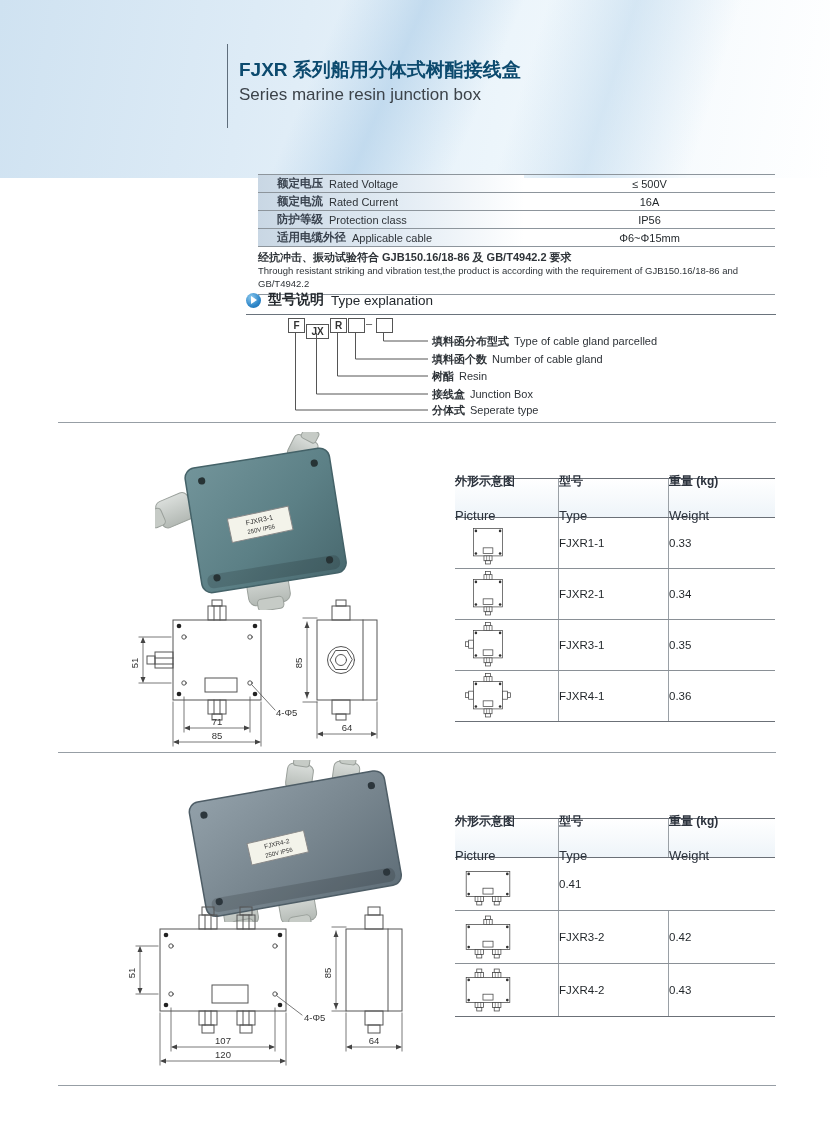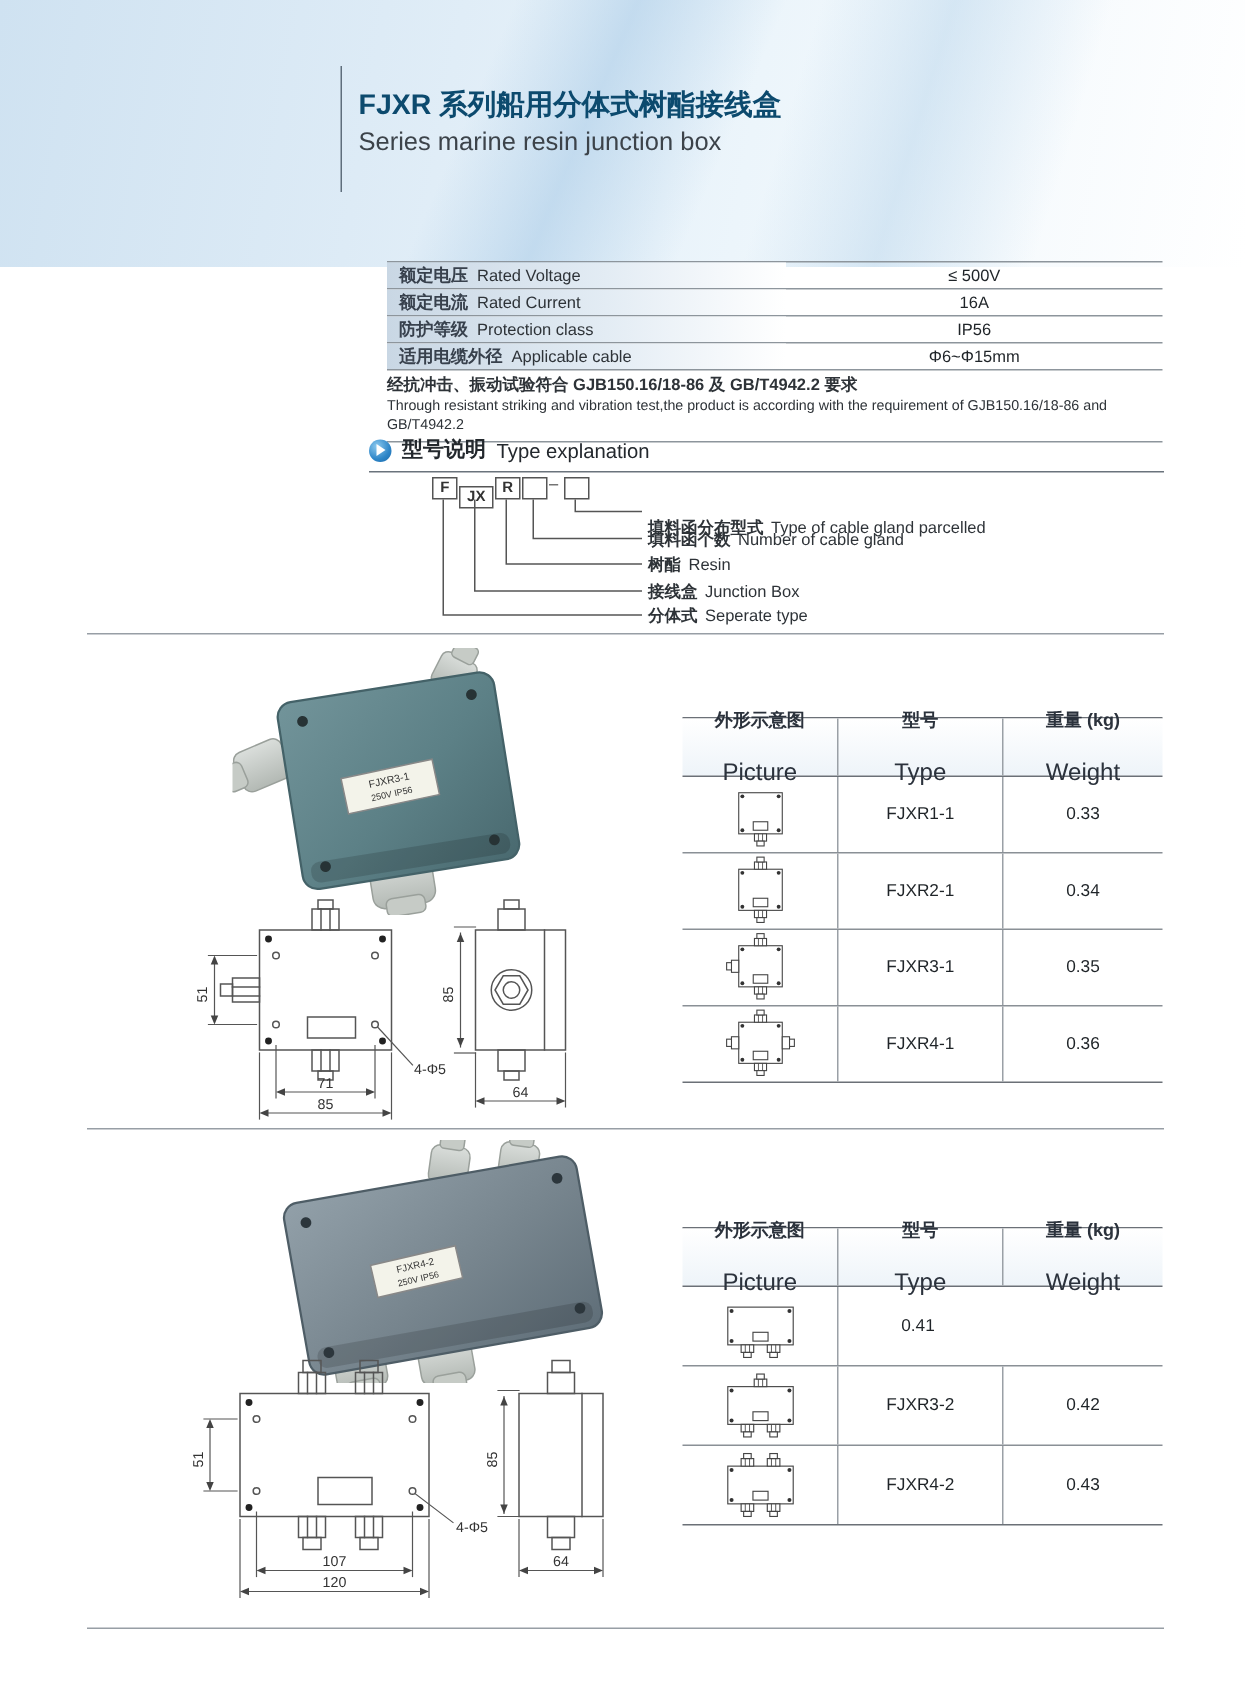--- a/index.html
+++ b/index.html
@@ -18,21 +18,21 @@
   .logo-en{font-size:13px;font-weight:bold;letter-spacing:.5px;margin-top:2px;}
   .logo-en .b{color:#1b6ab5;} .logo-en .r{color:#d93a2b;} .logo-en .d{color:#3a4048;}
   .header-divider{position:absolute;left:227px;top:44px;width:1px;height:84px;background:#5f6e7c;}
   .title-cn{position:absolute;left:239px;top:57px;font-size:19px;font-weight:bold;color:#0c4a6e;}
   .title-en{position:absolute;left:239px;top:85px;font-size:17px;color:#3c434a;}
 
   
   .spec-table{position:absolute;left:258px;top:174px;width:517px;}
   .spec-rows{border-bottom:1px solid #8d959c;}
   .spec-row{display:flex;height:17px;border-top:1px solid #8d959c;align-items:center;}
-  .spec-label{width:266px;height:100%;display:flex;align-items:center;padding-left:8px;
+  .spec-label{width:266px;height:100%;display:flex;align-items:center;padding-left:19px;
     box-sizing:border-box;gap:6px;
     background:linear-gradient(90deg,#c9d7e4 0%,#e3ecf4 55%,#ffffff 100%);}
   .spec-label .cn{font-weight:bold;color:#38414d;font-size:11.5px;white-space:nowrap;}
   .spec-label .en{color:#2e3338;font-size:11px;white-space:nowrap;}
   .spec-value{flex:1;text-align:center;font-size:11px;color:#1f2428;}
   .spec-notes{padding:3px 0 4px 0;border-bottom:1px solid #8d959c;}
   .note-cn{font-size:11px;font-weight:bold;color:#2e3338;line-height:14px;}
   .note-en{font-size:9.5px;color:#2e3338;line-height:13px;}
 
   
@@ -52,24 +52,24 @@
   .te-label .cn{font-weight:bold;color:#2e3338;}
   .te-label .en{color:#2e3338;margin-left:5px;}
 
   
   .hr{position:absolute;left:58px;width:718px;height:1px;background:#979ea5;}
 
   
   .ptable{position:absolute;left:455px;width:320px;border-top:1.5px solid #6b7077;border-bottom:1.5px solid #6b7077;}
   .pheader{display:flex;height:38px;border-bottom:1px solid #6b7077;
     background:linear-gradient(#ffffff,#eef4f9);}
-  .pcell{box-sizing:border-box;display:flex;flex-direction:column;align-items:center;justify-content:center;}
+  .pcell{box-sizing:border-box;display:flex;flex-direction:column;align-items:flex-start;justify-content:center;}
   .c1{width:103px;} .c2{width:110px;border-left:1px solid #9aa0a6;} .c3{width:107px;border-left:1px solid #9aa0a6;}
   .hcn{font-size:12px;font-weight:bold;color:#2b323c;}
-  .hen{font-size:16px;color:#2b323c;margin-top:18px;}
+  .hen{font-size:13px;color:#2b323c;margin-top:18px;}
   .prow{display:flex;border-bottom:1px solid #8a9096;}
   .prow:last-child{border-bottom:none;}
   .prow .pcell{font-size:11.5px;color:#1f2428;}
 
   
   .photo,.drawing{position:absolute;}
   svg text{font-family:"Liberation Sans","DejaVu Sans",sans-serif;}
 </style>
 </head>
 <body>
@@ -136,21 +136,21 @@
   <svg class="te-lines" viewBox="0 0 530 112" width="530" height="112">
     <g stroke="#555" stroke-width="1" fill="none">
       <path d="M137.5,23 V31 H182"></path>
       <path d="M109.5,23 V49 H182"></path>
       <path d="M91.5,23 V66 H182"></path>
       <path d="M70.5,23 V84 H182"></path>
       <path d="M49.5,23 V100 H182"></path>
     </g>
   </svg>
   <div id="te-labels">
-      <div class="te-label" style="top: 344px;"><span class="cn">填料函分布型式</span><span class="en">Type of cable gland parcelled</span></div>
+      <div class="te-label" style="top: 334px;"><span class="cn">填料函分布型式</span><span class="en">Type of cable gland parcelled</span></div>
       <div class="te-label" style="top: 352px;"><span class="cn">填料函个数</span><span class="en">Number of cable gland</span></div>
       <div class="te-label" style="top: 369px;"><span class="cn">树酯</span><span class="en">Resin</span></div>
       <div class="te-label" style="top: 387px;"><span class="cn">接线盒</span><span class="en">Junction Box</span></div>
       <div class="te-label" style="top: 403px;"><span class="cn">分体式</span><span class="en">Seperate type</span></div>
     </div>
 
   <div class="hr" style="top:422px;"></div>
   <div class="hr" style="top:752px;"></div>
   <div class="hr" style="top:1085px;"></div>
 

